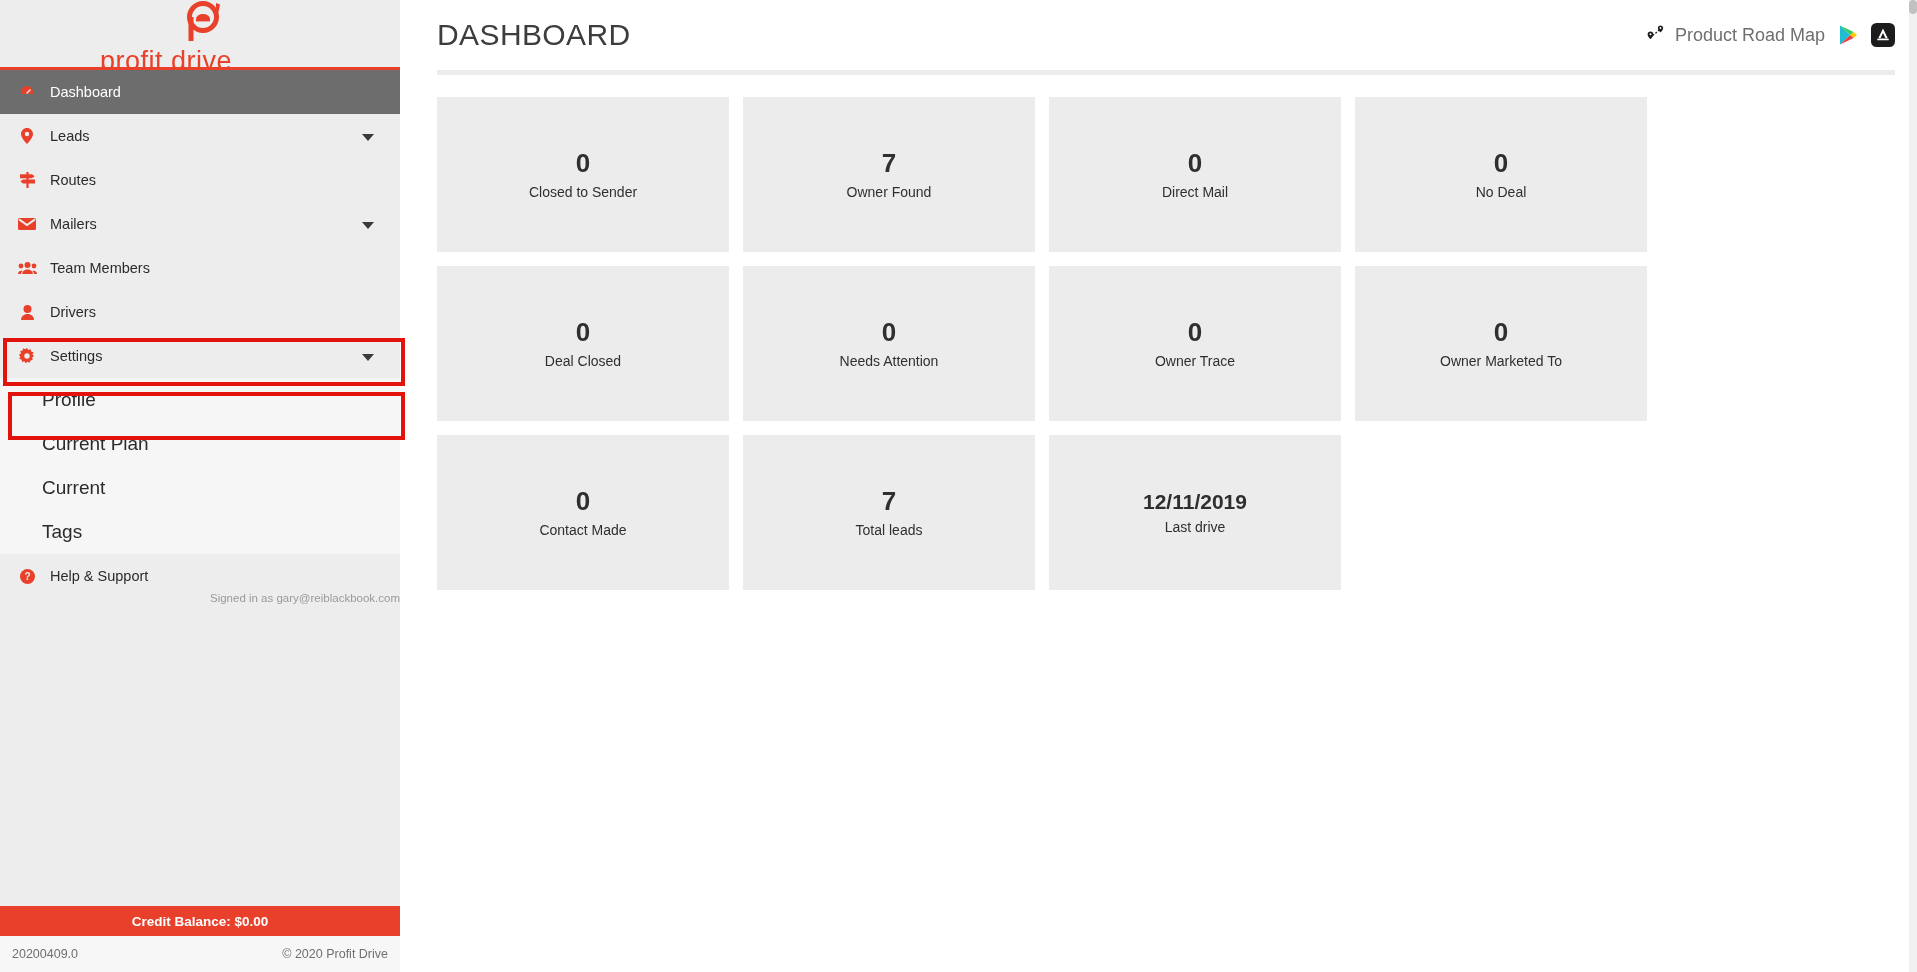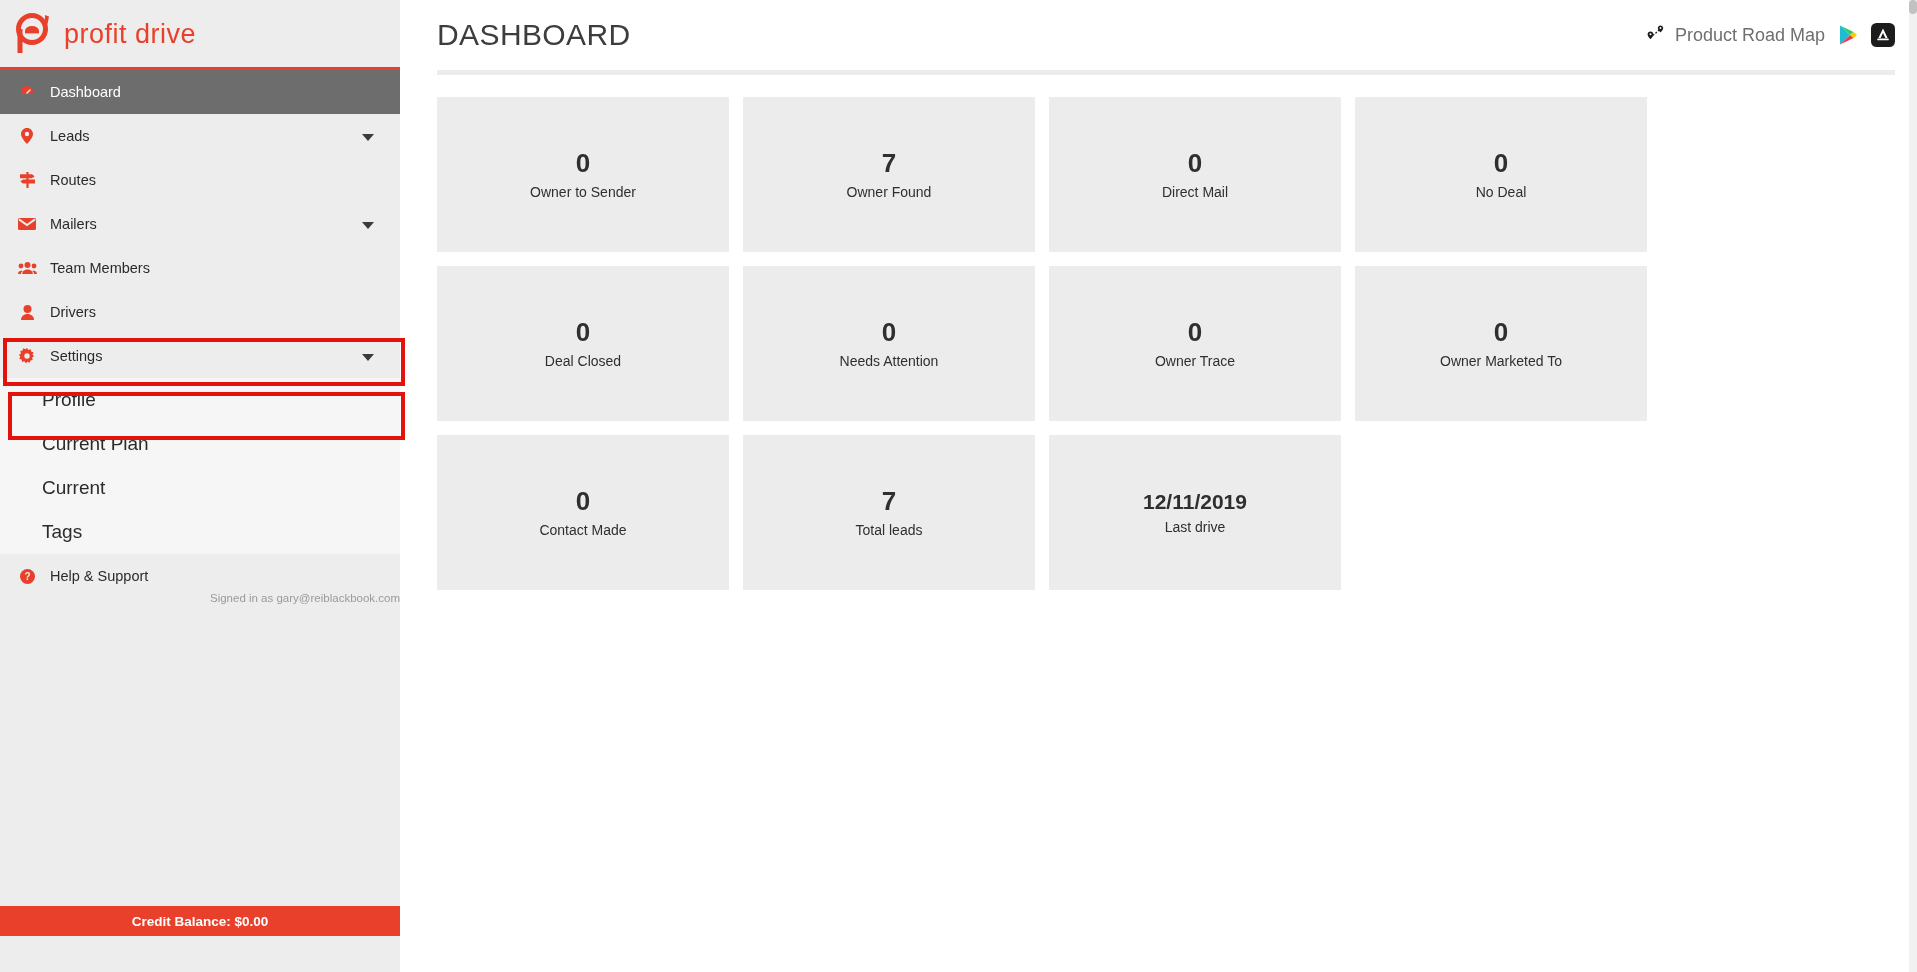--- a/index.html
+++ b/index.html
@@ -19,20 +19,21 @@
     width: 400px; height: 972px;
     background: #ededed;
     flex: 0 0 400px;
   }
   .brand {
     height: 70px;
     display: flex; align-items: center;
     padding-left: 14px;
     background: #ededed;
     border-bottom: 3px solid #e8402a;
+    flex-direction: column;
   }
   .brand-logo { width: 44px; height: 44px; flex: 0 0 44px; }
   .brand-word { margin-left: 6px; height: 34px; }
 
   .nav { position: relative; }
   .nav-item {
     position: relative;
     display: flex; align-items: center;
     height: 44px;
     padding-left: 16px;
@@ -291,20 +292,24 @@
 
 
       <div class="signed-in">Signed in as gary@reiblackbook.com</div>
     </nav>
 
     <div class="hl" style="left:3px; top:338px; width:402px; height:48px;"></div>
     <div class="hl" style="left:8px; top:392px; width:397px; height:48px;"></div>
 
     <div class="credit-bar">Credit Balance: $0.00</div>
 
+    <div class="sidebar-footer">
+      <span>20200409.0</span>
+      <span>© 2020 Profit Drive</span>
+    </div>
   </aside>
 
   <main class="main">
 
     <div class="topbar">
       <h1 class="page-title">DASHBOARD</h1>
 
       <div class="topbar-right">
         <span class="roadmap-link">
           <span>
@@ -337,21 +342,21 @@
         </span>
       </div>
     </div>
 
     <div class="divider"></div>
 
     <section class="cards">
 
       <div class="card">
         <div class="card-value">0</div>
-        <div class="card-label">Owner to Sender</div>
+        <div class="card-label">Closed to Sender</div>
       </div>
 
       <div class="card">
         <div class="card-value">7</div>
         <div class="card-label">Owner Found</div>
       </div>
 
       <div class="card">
         <div class="card-value">0</div>
         <div class="card-label">Direct Mail</div>

